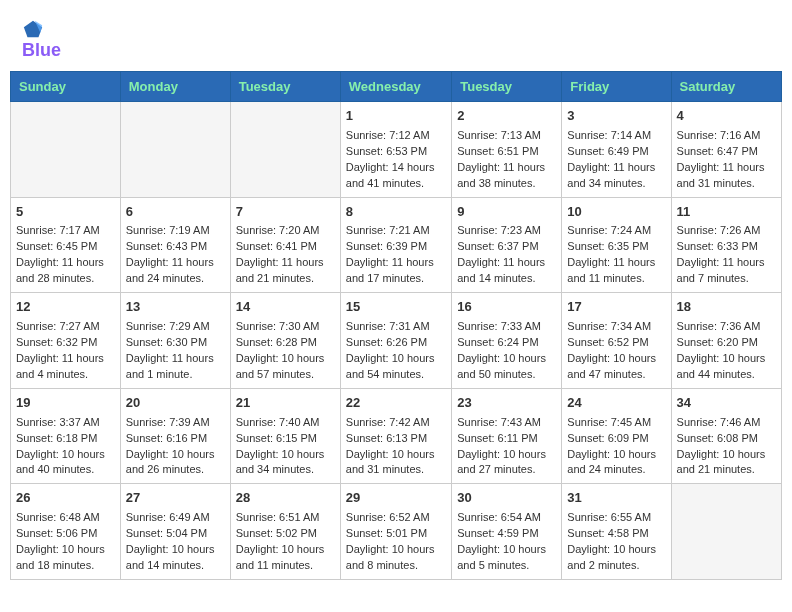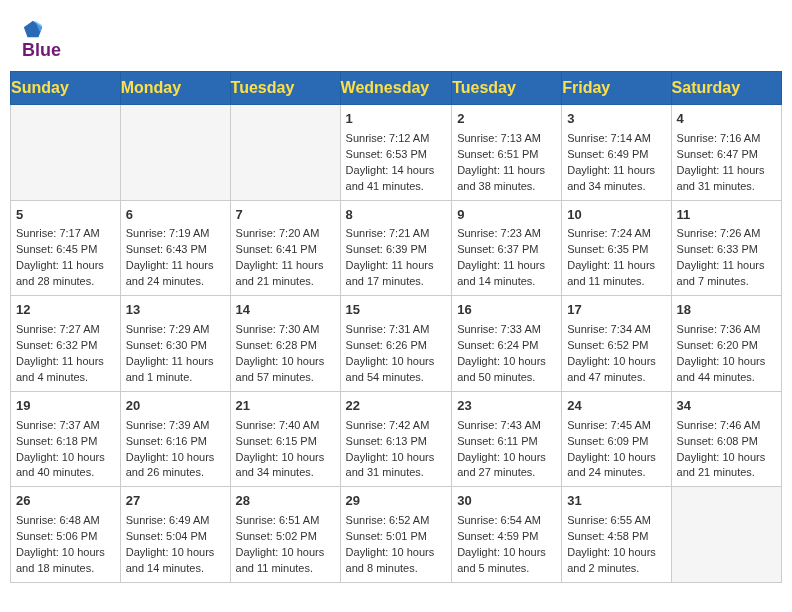--- a/index.html
+++ b/index.html
@@ -48,23 +48,23 @@
       margin-top: 2px;
     }
     .calendar {
       width: 100%;
       border-collapse: collapse;
       margin-top: 6px;
       font-size: 11px;
     }
     .calendar thead tr th {
       background: #2a6ab5;
-      color: #fde047;
-      padding: 7px 0;
-      font-size: 16px;
+      color: #86efac;
+      padding: 7px 8px;
+      font-size: 13px;
       font-weight: bold;
       text-align: left;
       border: 1px solid #2060a0;
     }
     .calendar tbody tr td {
       vertical-align: top;
       padding: 5px 5px;
       border: 1px solid #ccc;
       width: 113px;
       min-height: 80px;
@@ -92,21 +92,21 @@
 <div class="header">
   <div class="logo">
     <div class="logo-text">
       <span></span>
       <svg class="logo-icon" viewBox="0 0 24 24">
         <polygon points="12,3 22,10 18,21 6,21 2,10" fill="#2a6ab5"></polygon>
         <polygon points="14,3 22,8 20,16" fill="#5aabff" opacity="0.7"></polygon>
       </svg>
     </div>
     <div>
-      <span style="color:#701a75;font-weight:bold;font-size:18px;margin-left:2px;margin-top:26px;">Blue</span>
+      <span style="color:#8b5cf6;font-weight:bold;font-size:18px;margin-left:2px;margin-top:26px;">Blue</span>
     </div>
   </div>
   <div class="title-area">
     <div class="month-title"></div>
     <div class="location"></div>
   </div>
 </div>
 
 <table class="calendar">
   <thead>
@@ -142,21 +142,21 @@
       <tr>
         <td><span class="day-num">12</span><span>Sunrise: 7:27 AM</span><br><span>Sunset: 6:32 PM</span><br><span>Daylight: 11 hours and 4 minutes.</span></td>
         <td><span class="day-num">13</span><span>Sunrise: 7:29 AM</span><br><span>Sunset: 6:30 PM</span><br><span>Daylight: 11 hours and 1 minute.</span></td>
         <td><span class="day-num">14</span><span>Sunrise: 7:30 AM</span><br><span>Sunset: 6:28 PM</span><br><span>Daylight: 10 hours and 57 minutes.</span></td>
         <td><span class="day-num">15</span><span>Sunrise: 7:31 AM</span><br><span>Sunset: 6:26 PM</span><br><span>Daylight: 10 hours and 54 minutes.</span></td>
         <td><span class="day-num">16</span><span>Sunrise: 7:33 AM</span><br><span>Sunset: 6:24 PM</span><br><span>Daylight: 10 hours and 50 minutes.</span></td>
         <td><span class="day-num">17</span><span>Sunrise: 7:34 AM</span><br><span>Sunset: 6:52 PM</span><br><span>Daylight: 10 hours and 47 minutes.</span></td>
         <td><span class="day-num">18</span><span>Sunrise: 7:36 AM</span><br><span>Sunset: 6:20 PM</span><br><span>Daylight: 10 hours and 44 minutes.</span></td>
       </tr>
       <tr class="row-shaded">
-        <td><span class="day-num">19</span><span>Sunrise: 7:37 AM</span><br><span>Sunset: 6:18 PM</span><br><span>Daylight: 10 hours and 40 minutes.</span></td>
+        <td><span class="day-num">19</span><span>Sunrise: 3:37 AM</span><br><span>Sunset: 6:18 PM</span><br><span>Daylight: 10 hours and 40 minutes.</span></td>
         <td><span class="day-num">20</span><span>Sunrise: 7:39 AM</span><br><span>Sunset: 6:16 PM</span><br><span>Daylight: 10 hours and 26 minutes.</span></td>
         <td><span class="day-num">21</span><span>Sunrise: 7:40 AM</span><br><span>Sunset: 6:15 PM</span><br><span>Daylight: 10 hours and 34 minutes.</span></td>
         <td><span class="day-num">22</span><span>Sunrise: 7:42 AM</span><br><span>Sunset: 6:13 PM</span><br><span>Daylight: 10 hours and 31 minutes.</span></td>
         <td><span class="day-num">23</span><span>Sunrise: 7:43 AM</span><br><span>Sunset: 6:11 PM</span><br><span>Daylight: 10 hours and 27 minutes.</span></td>
         <td><span class="day-num">24</span><span>Sunrise: 7:45 AM</span><br><span>Sunset: 6:09 PM</span><br><span>Daylight: 10 hours and 24 minutes.</span></td>
         <td><span class="day-num">34</span><span>Sunrise: 7:46 AM</span><br><span>Sunset: 6:08 PM</span><br><span>Daylight: 10 hours and 21 minutes.</span></td>
       </tr>
       <tr>
         <td><span class="day-num">26</span><span>Sunrise: 6:48 AM</span><br><span>Sunset: 5:06 PM</span><br><span>Daylight: 10 hours and 18 minutes.</span></td>
         <td><span class="day-num">27</span><span>Sunrise: 6:49 AM</span><br><span>Sunset: 5:04 PM</span><br><span>Daylight: 10 hours and 14 minutes.</span></td>

